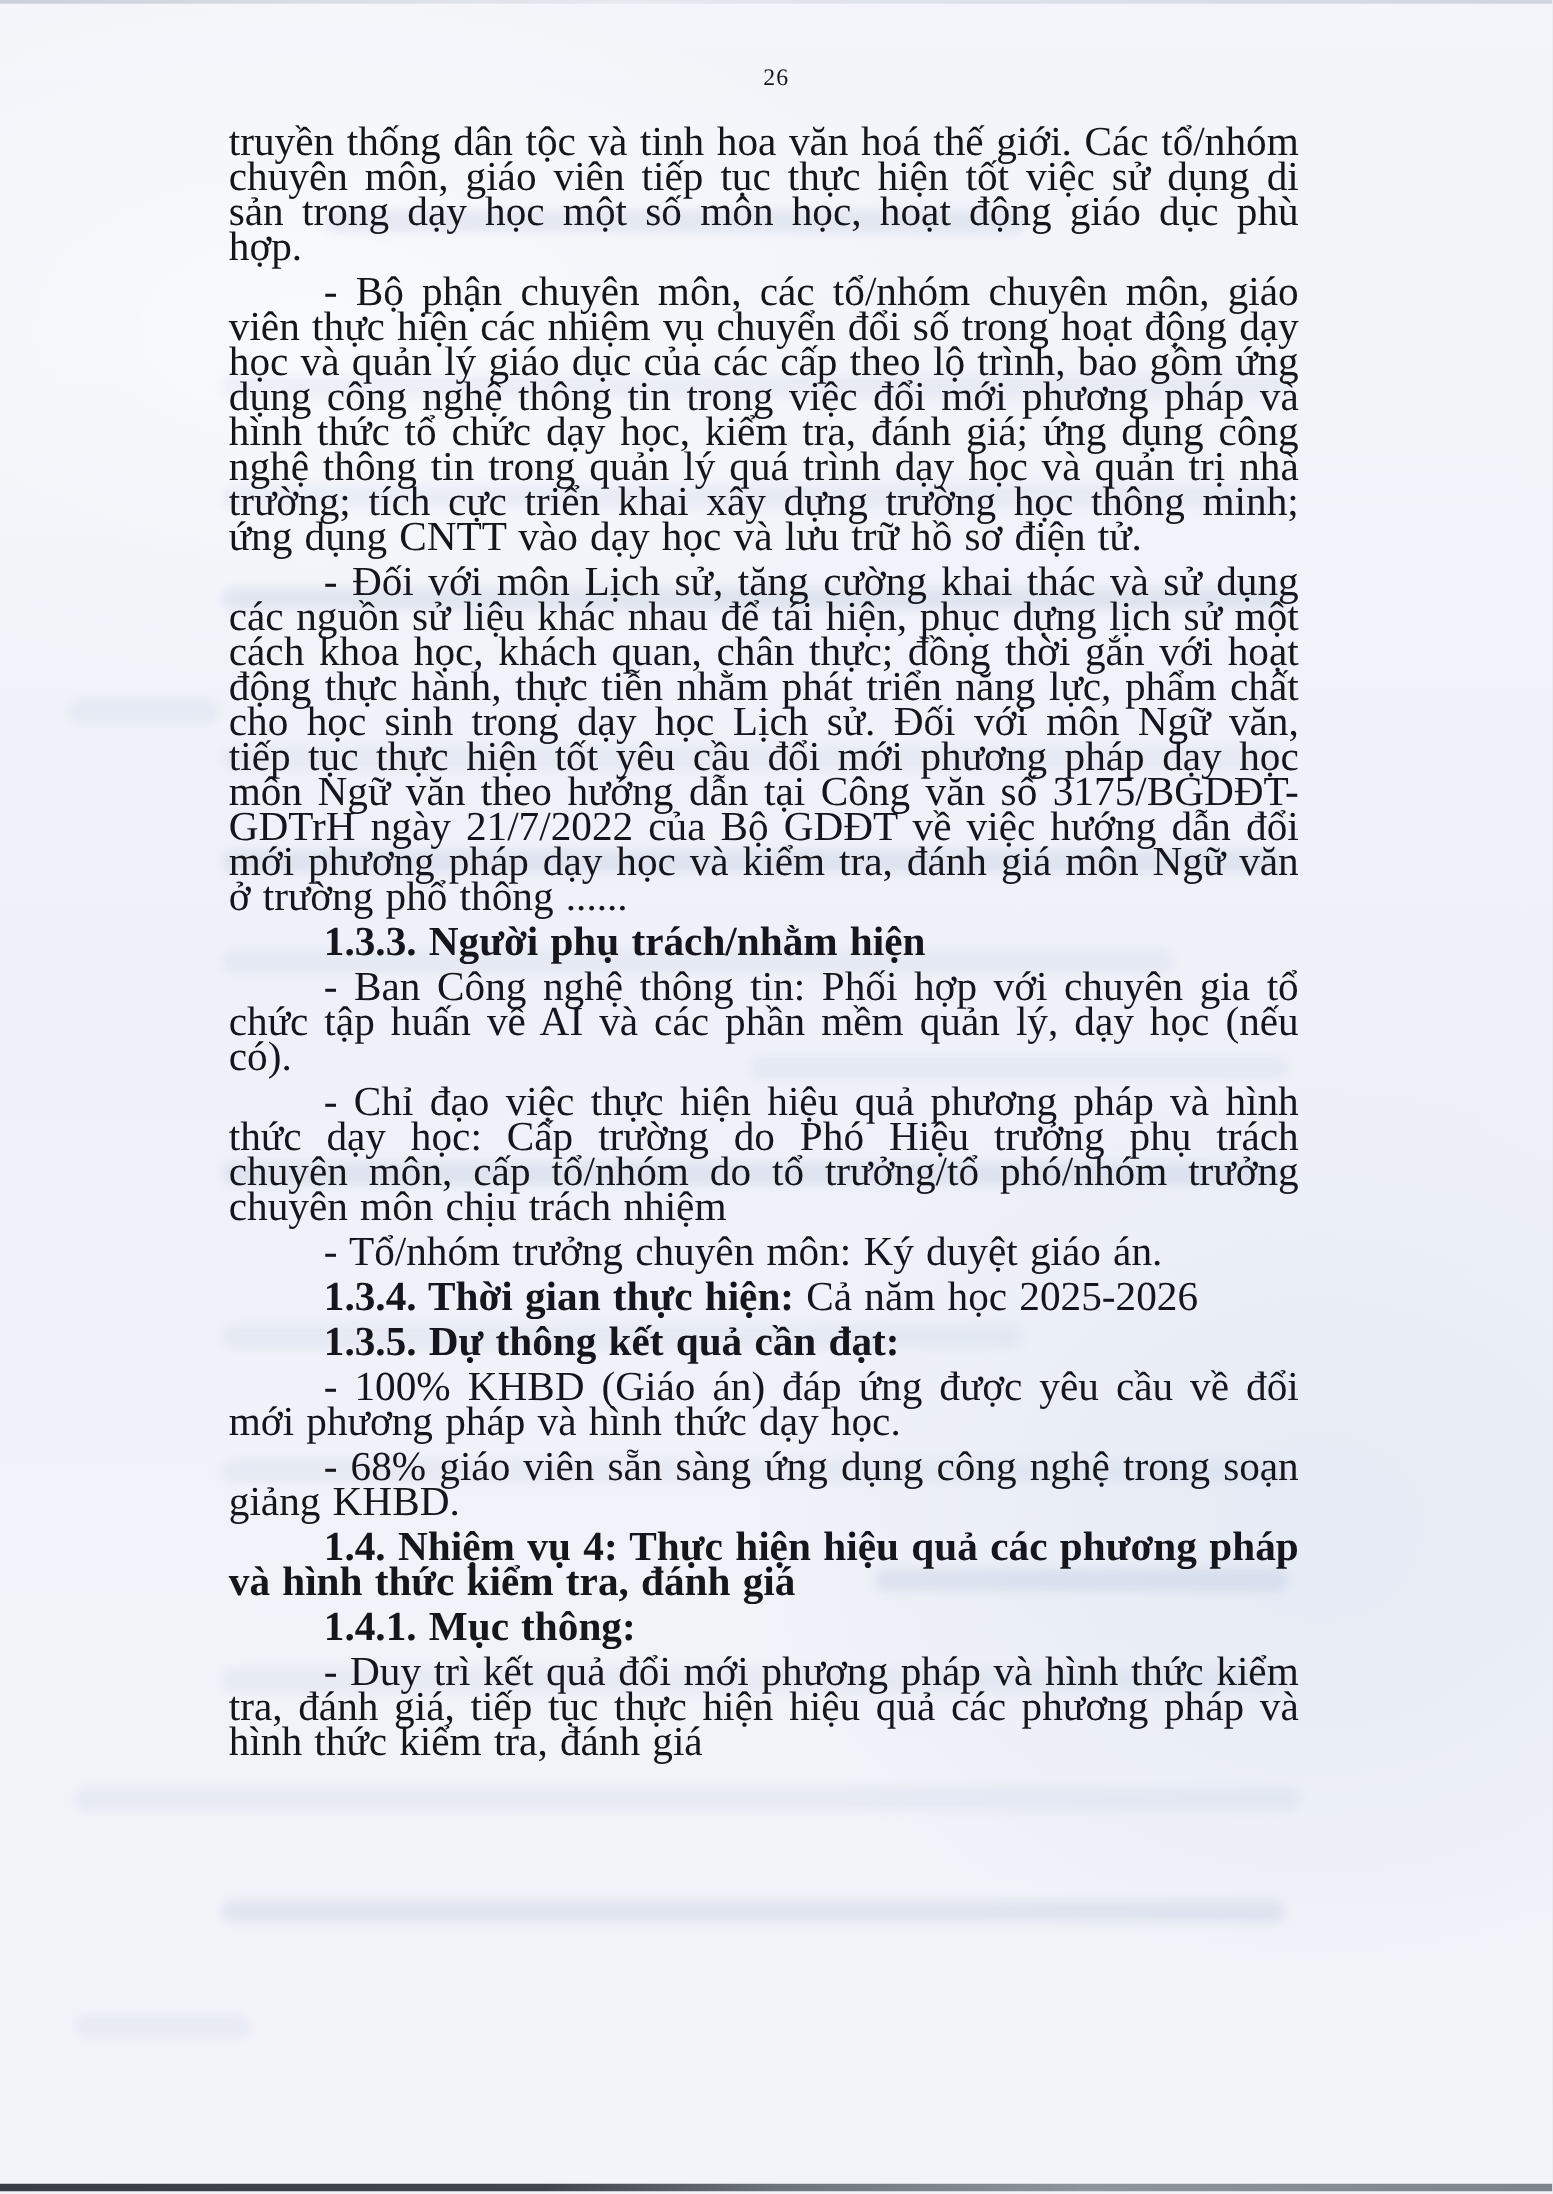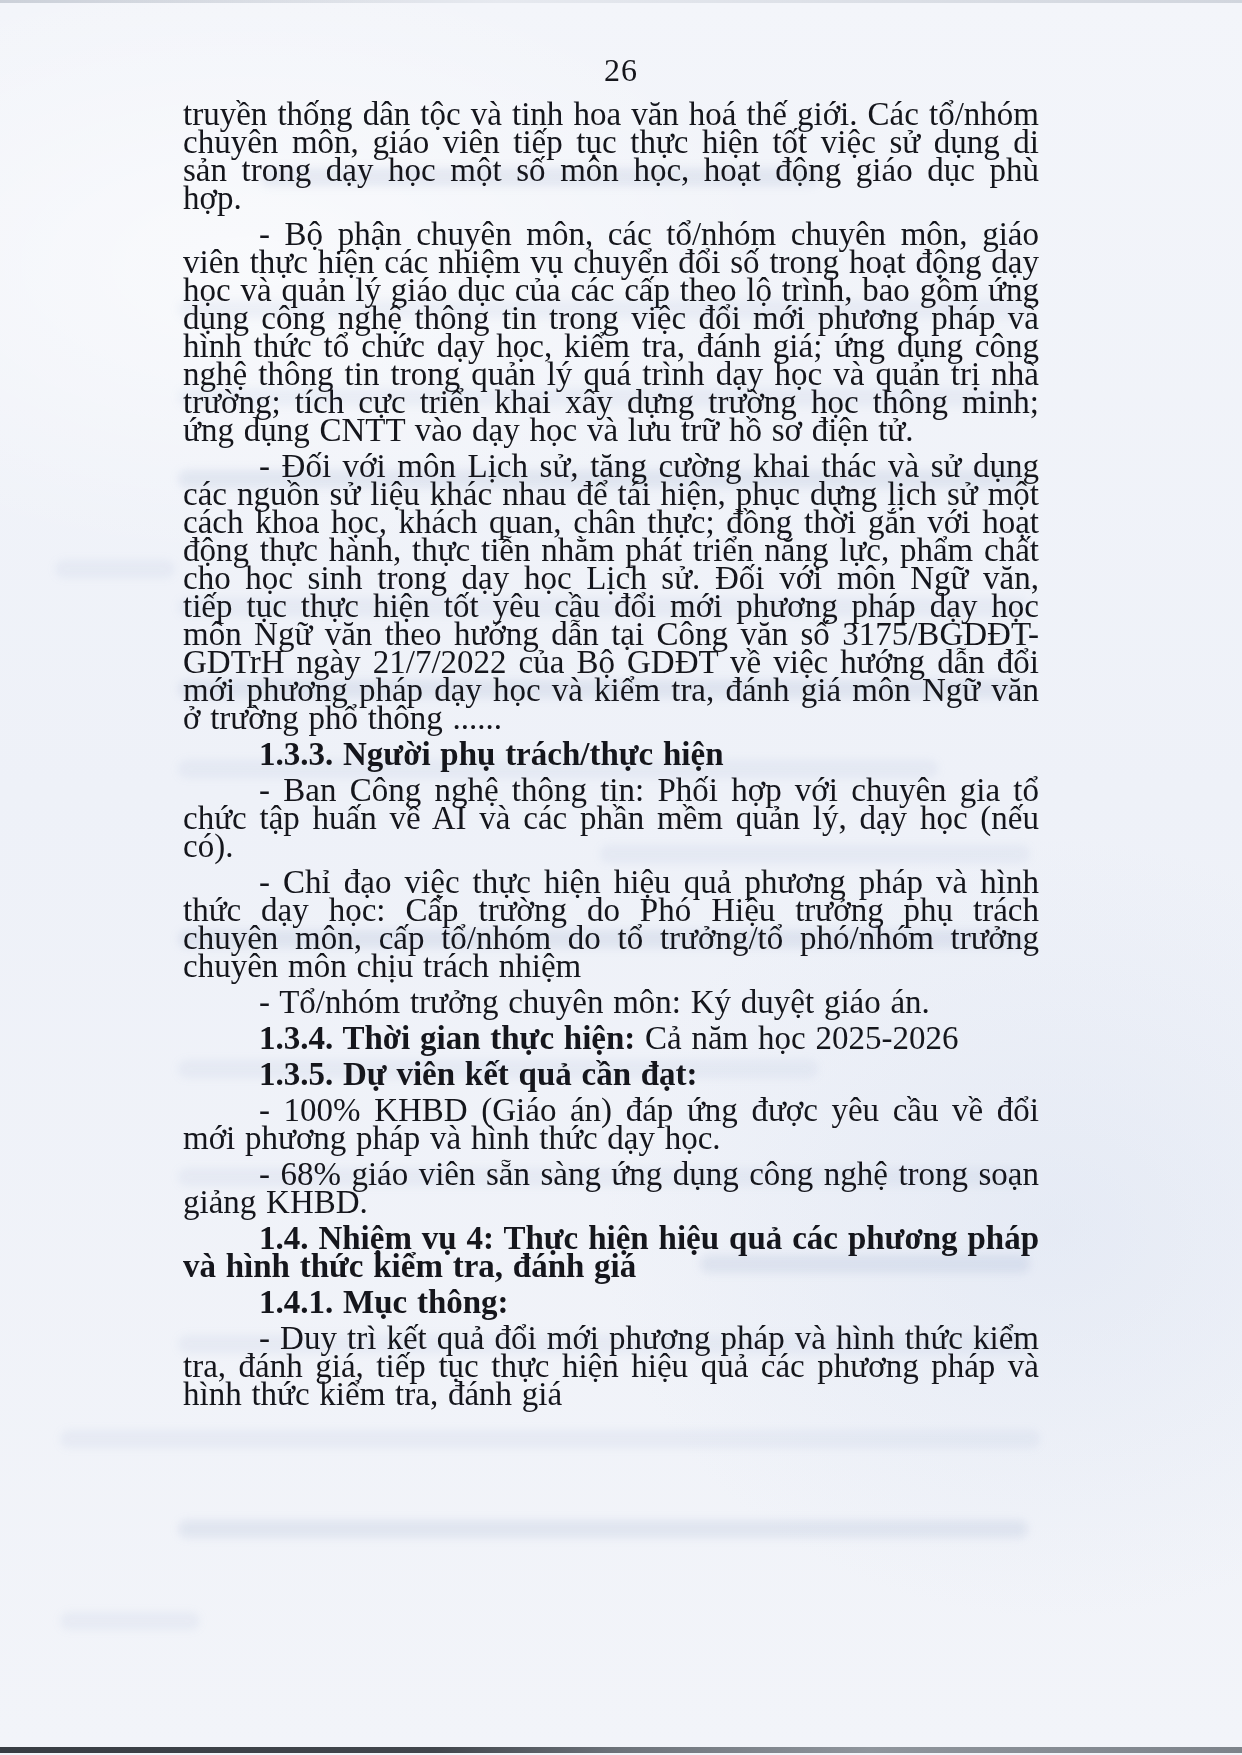--- a/index.html
+++ b/index.html
@@ -34,21 +34,21 @@
     bottom: 2px;
     height: 6px;
     background: linear-gradient(90deg, #383d43 0%, #41464c 35%, #6d737a 50%, #8f959c 70%, #7d838a 100%);
   }
   .page-number {
     position: absolute;
     top: 52px;
     left: 0;
     width: 100%;
     text-align: center;
-    font-size: 32px;
+    font-size: 19px;
     letter-spacing: 1px;
   }
   .content {
     position: absolute;
     top: 100px;
     left: 183px;
     width: 856px;
   }
   .para {
     font-size: 33px;
@@ -98,26 +98,26 @@
     <div class="bleed" style="top:1520px; left:178px; width:850px;"></div>
     <div class="bleed light" style="top:1612px; left:60px;  width:140px;"></div>
   </div>
 
   <div class="page-number">26</div>
 
   <div class="content">
     <p class="para">truyền thống dân tộc và tinh hoa văn hoá thế giới. Các tổ/nhóm chuyên môn, giáo viên tiếp tục thực hiện tốt việc sử dụng di sản trong dạy học một số môn học, hoạt động giáo dục phù hợp.</p>
     <p class="para indent">- Bộ phận chuyên môn, các tổ/nhóm chuyên môn, giáo viên thực hiện các nhiệm vụ chuyển đổi số trong hoạt động dạy học và quản lý giáo dục của các cấp theo lộ trình, bao gồm ứng dụng công nghệ thông tin trong việc đổi mới phương pháp và hình thức tổ chức dạy học, kiểm tra, đánh giá; ứng dụng công nghệ thông tin trong quản lý quá trình dạy học và quản trị nhà trường; tích cực triển khai xây dựng trường học thông minh; ứng dụng CNTT vào dạy học và lưu trữ hồ sơ điện tử.</p>
     <p class="para indent">- Đối với môn Lịch sử, tăng cường khai thác và sử dụng các nguồn sử liệu khác nhau để tái hiện, phục dựng lịch sử một cách khoa học, khách quan, chân thực; đồng thời gắn với hoạt động thực hành, thực tiễn nhằm phát triển năng lực, phẩm chất cho học sinh trong dạy học Lịch sử. Đối với môn Ngữ văn, tiếp tục thực hiện tốt yêu cầu đổi mới phương pháp dạy học môn Ngữ văn theo hướng dẫn tại Công văn số 3175/BGDĐT- GDTrH ngày 21/7/2022 của Bộ GDĐT về việc hướng dẫn đổi mới phương pháp dạy học và kiểm tra, đánh giá môn Ngữ văn ở trường phổ thông ......</p>
-    <p class="para indent heading">1.3.3. Người phụ trách/thực hiện</p>
+    <p class="para indent heading">1.3.3. Người phụ trách/nhằm hiện</p>
     <p class="para indent">- Ban Công nghệ thông tin: Phối hợp với chuyên gia tổ chức tập huấn về AI và các phần mềm quản lý, dạy học (nếu có).</p>
     <p class="para indent">- Chỉ đạo việc thực hiện hiệu quả phương pháp và hình thức dạy học: Cấp trường do Phó Hiệu trưởng phụ trách chuyên môn, cấp tổ/nhóm do tổ trưởng/tổ phó/nhóm trưởng chuyên môn chịu trách nhiệm</p>
     <p class="para indent">- Tổ/nhóm trưởng chuyên môn: Ký duyệt giáo án.</p>
     <p class="para indent"><span class="bold">1.3.4. Thời gian thực hiện:</span><span> Cả năm học 2025-2026</span></p>
-    <p class="para indent heading">1.3.5. Dự viên kết quả cần đạt:</p>
+    <p class="para indent heading">1.3.5. Dự thông kết quả cần đạt:</p>
     <p class="para indent">- 100% KHBD (Giáo án) đáp ứng được yêu cầu về đổi mới phương pháp và hình thức dạy học.</p>
     <p class="para indent">- 68% giáo viên sẵn sàng ứng dụng công nghệ trong soạn giảng KHBD.</p>
     <p class="para indent heading">1.4. Nhiệm vụ 4: Thực hiện hiệu quả các phương pháp và hình thức kiểm tra, đánh giá</p>
     <p class="para indent heading">1.4.1. Mục thông:</p>
     <p class="para indent">- Duy trì kết quả đổi mới phương pháp và hình thức kiểm tra, đánh giá, tiếp tục thực hiện hiệu quả các phương pháp và hình thức kiểm tra, đánh giá</p>
   </div>
 
   <div class="scan-bottom-edge"></div>
 
 </div>

